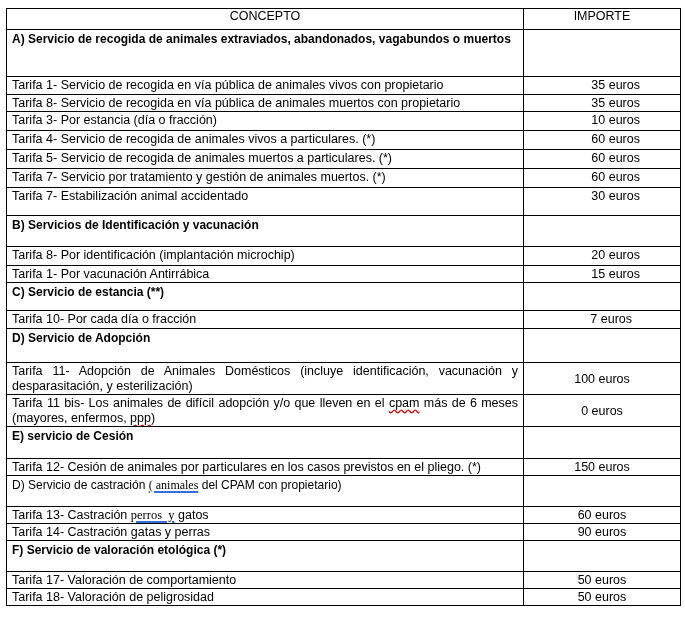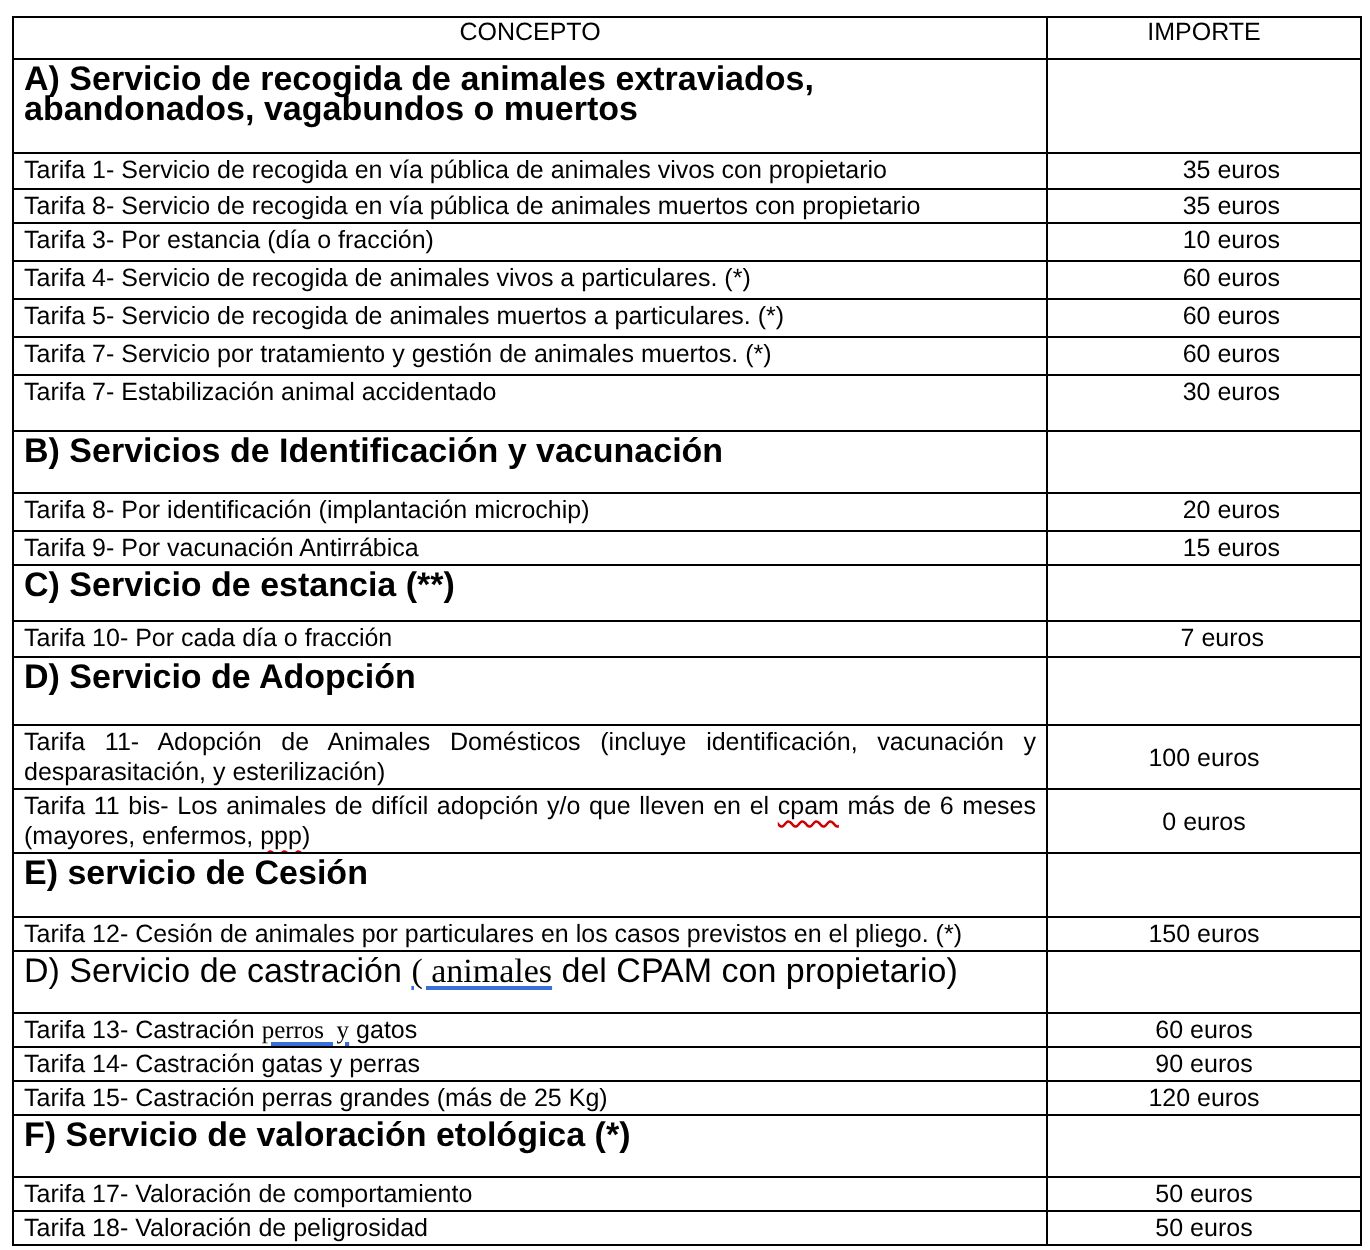--- a/index.html
+++ b/index.html
@@ -5,21 +5,21 @@
   html, body { margin: 0; padding: 0; background: #ffffff; }
   body { width: 685px; height: 625px; position: relative; overflow: hidden;
          font-family: "Liberation Sans", sans-serif; color: #000; }
   table { position: absolute; left: 6px; top: 8px; border-collapse: collapse;
           width: 674px; table-layout: fixed; }
   td, th { border: 1px solid #000; padding: 0 5px; font-size: 12.5px; line-height: 15px;
            vertical-align: top; font-weight: normal; overflow: hidden; }
   col.c1 { width: 517px; }
   col.c2 { width: 157px; }
   th { text-align: center; height: 20px; padding-top: 0; vertical-align: top; }
-  td.sec { font-weight: bold; font-size: 17px; padding-top: 2px; }
+  td.sec { font-weight: bold; font-size: 12px; padding-top: 2px; }
   td.sec.normal { font-weight: normal; }
   td.item { padding-top: 1px; }
   td.amt { text-align: right; padding-right: 40px; padding-top: 1px; }
   td.amt.center { text-align: center; padding-right: 5px; vertical-align: middle; }
   td.amt.center-top { text-align: center; padding-right: 5px; }
   td.just { text-align: justify; text-align-last: left; }
   .spell-red { text-decoration: underline wavy #d00000; text-decoration-skip-ink: none; text-underline-offset: 2px; }
   .gram-blue { text-decoration: underline solid #3a6fd8; text-underline-offset: 2px; text-decoration-thickness: 1.5px; font-family: Liberation Serif, serif; }
 </style>
 </head>
@@ -71,21 +71,21 @@
 
   <tr>
     <td class="sec" style="height:28px">B) Servicios de Identificación y vacunación</td>
     <td></td>
   </tr>
   <tr>
     <td class="item" style="height:17px">Tarifa 8- Por identificación (implantación microchip)</td>
     <td class="amt">20 euros</td>
   </tr>
   <tr>
-    <td class="item" style="height:15px">Tarifa 9- Por vacunación Antirrábica</td>
+    <td class="item" style="height:15px">Tarifa 1- Por vacunación Antirrábica</td>
     <td class="amt">15 euros</td>
   </tr>
 
   <tr>
     <td class="sec" style="height:25px">C) Servicio de estancia (**)</td>
     <td></td>
   </tr>
   <tr>
     <td class="item" style="height:16px">Tarifa 10- Por cada día o fracción</td>
     <td class="amt" style="padding-right:48px">7 euros</td>
@@ -118,24 +118,20 @@
     <td></td>
   </tr>
   <tr>
     <td class="item" style="height:14px"><span>Tarifa 13- Castración </span><span class="gram-blue" style="white-space:pre">perros  y</span><span> gatos</span></td>
     <td class="amt center-top">60 euros</td>
   </tr>
   <tr>
     <td class="item" style="height:15px">Tarifa 14- Castración gatas y perras</td>
     <td class="amt center-top">90 euros</td>
   </tr>
-  <tr>
-    <td class="item" style="height:15px">Tarifa 15- Castración perras grandes (más de 25 Kg)</td>
-    <td class="amt center-top">120 euros</td>
-  </tr>
 
   <tr>
     <td class="sec" style="height:28px">F) Servicio de valoración etológica (*)</td>
     <td></td>
   </tr>
   <tr>
     <td class="item" style="height:15px">Tarifa 17- Valoración de comportamiento</td>
     <td class="amt center-top">50 euros</td>
   </tr>
   <tr>

